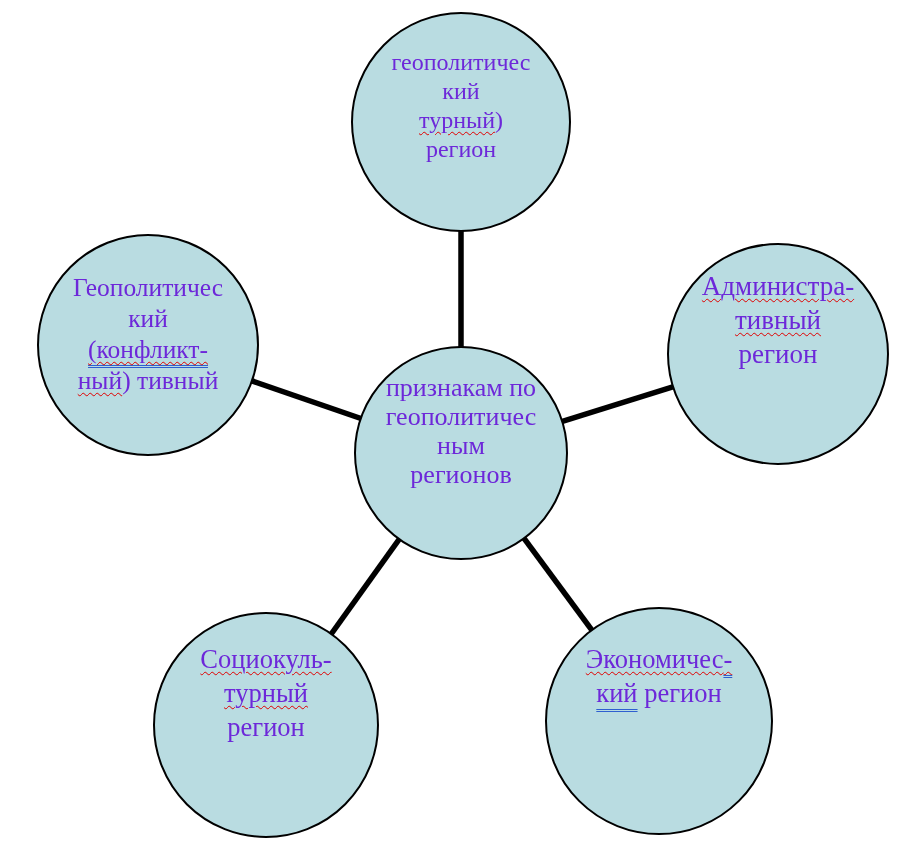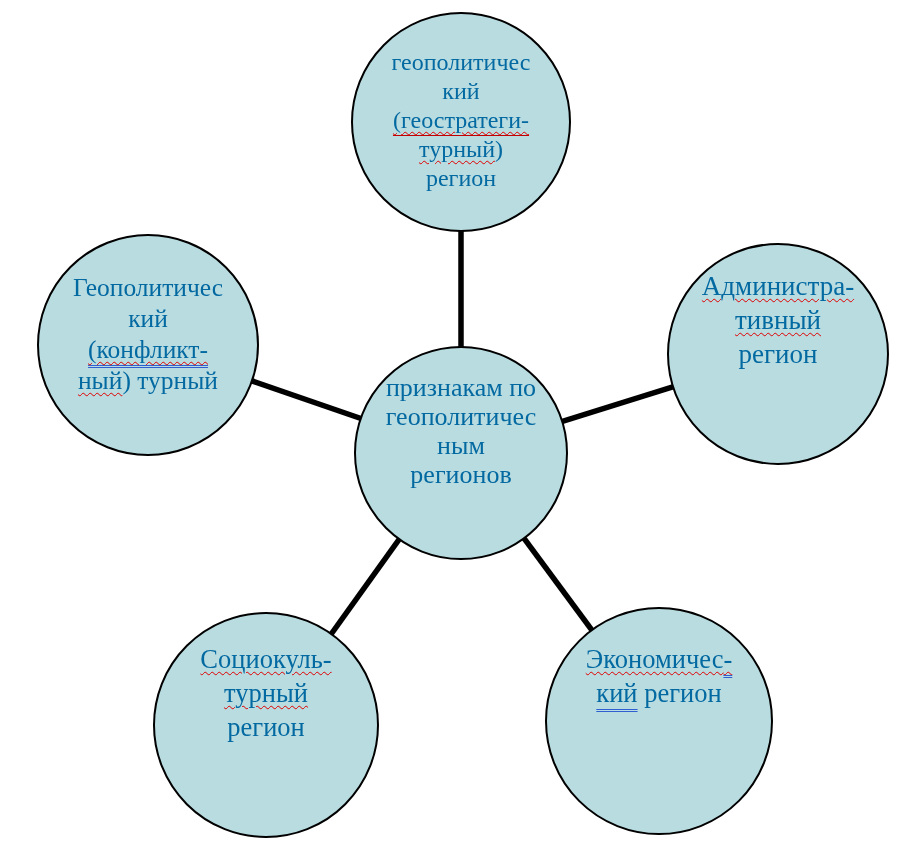--- a/index.html
+++ b/index.html
@@ -1,17 +1,17 @@
 <!DOCTYPE html>
 <html><head>
 <meta charset="utf-8">
 <style>
   html,body{margin:0;padding:0;background:#fff;}
   #stage{position:relative;width:916px;height:849px;background:#fff;overflow:hidden;
-         font-family:"Liberation Serif","DejaVu Serif",serif;color:#0369a1;}
+         font-family:"Liberation Serif","DejaVu Serif",serif;color:#6d28d9;}
   #connectors{position:absolute;left:0;top:0;}
   .node{position:absolute;border-radius:50%;background:#b9dce1;border:2.2px solid #000;
         box-sizing:border-box;text-align:center;}
   .node .line{white-space:nowrap;}
   .n-top{left:351px;top:12px;width:220px;height:220px;font-size:24px;line-height:29px;padding-top:34px;}
   .n-left{left:37px;top:234px;width:222px;height:222px;font-size:25.5px;line-height:31px;padding-top:36px;}
   .n-right{left:667px;top:243px;width:222px;height:222px;font-size:27px;line-height:34px;padding-top:24px;}
   .n-center{left:354px;top:346px;width:214px;height:214px;font-size:26px;line-height:29px;padding-top:25px;}
   .n-bl{left:153px;top:612px;width:226px;height:226px;font-size:26.5px;line-height:34px;padding-top:28px;}
   .n-br{left:545px;top:607px;width:228px;height:228px;font-size:26.5px;line-height:34px;padding-top:33px;}
@@ -30,29 +30,28 @@
     <line x1="461" y1="453" x2="461" y2="122" stroke="#000" stroke-width="5.5"></line>
     <line x1="461" y1="453" x2="148" y2="345" stroke="#000" stroke-width="5.5"></line>
     <line x1="461" y1="453" x2="778" y2="354" stroke="#000" stroke-width="5.5"></line>
     <line x1="461" y1="453" x2="266" y2="725" stroke="#000" stroke-width="5.5"></line>
     <line x1="461" y1="453" x2="659" y2="721" stroke="#000" stroke-width="5.5"></line>
   </svg>
 
   <div class="node n-top">
       <div class="line"><span>геополитичес</span></div>
       <div class="line"><span>кий</span></div>
-      <div class="line"><span class="spl"><span class="sp"><span>(геостратеги-</span></span></span></div>
       <div class="line"><span class="sp"><span>турный</span></span><span>)</span></div>
       <div class="line"><span>регион</span></div>
     </div>
   <div class="node n-left">
       <div class="line"><span>Геополитичес</span></div>
       <div class="line"><span>кий</span></div>
       <div class="line"><span class="gr"><span class="sp"><span>(конфликт-</span></span></span></div>
-      <div class="line"><span class="sp"><span>ный</span></span><span>) турный</span></div>
+      <div class="line"><span class="sp"><span>ный</span></span><span>) тивный</span></div>
     </div>
   <div class="node n-right">
       <div class="line"><span class="sp"><span>Администра-</span></span></div>
       <div class="line"><span class="sp"><span>тивный</span></span></div>
       <div class="line"><span>регион</span></div>
     </div>
   <div class="node n-center">
       <div class="line"><span>признакам по</span></div>
       <div class="line"><span>геополитичес</span></div>
       <div class="line"><span>ным</span></div>

